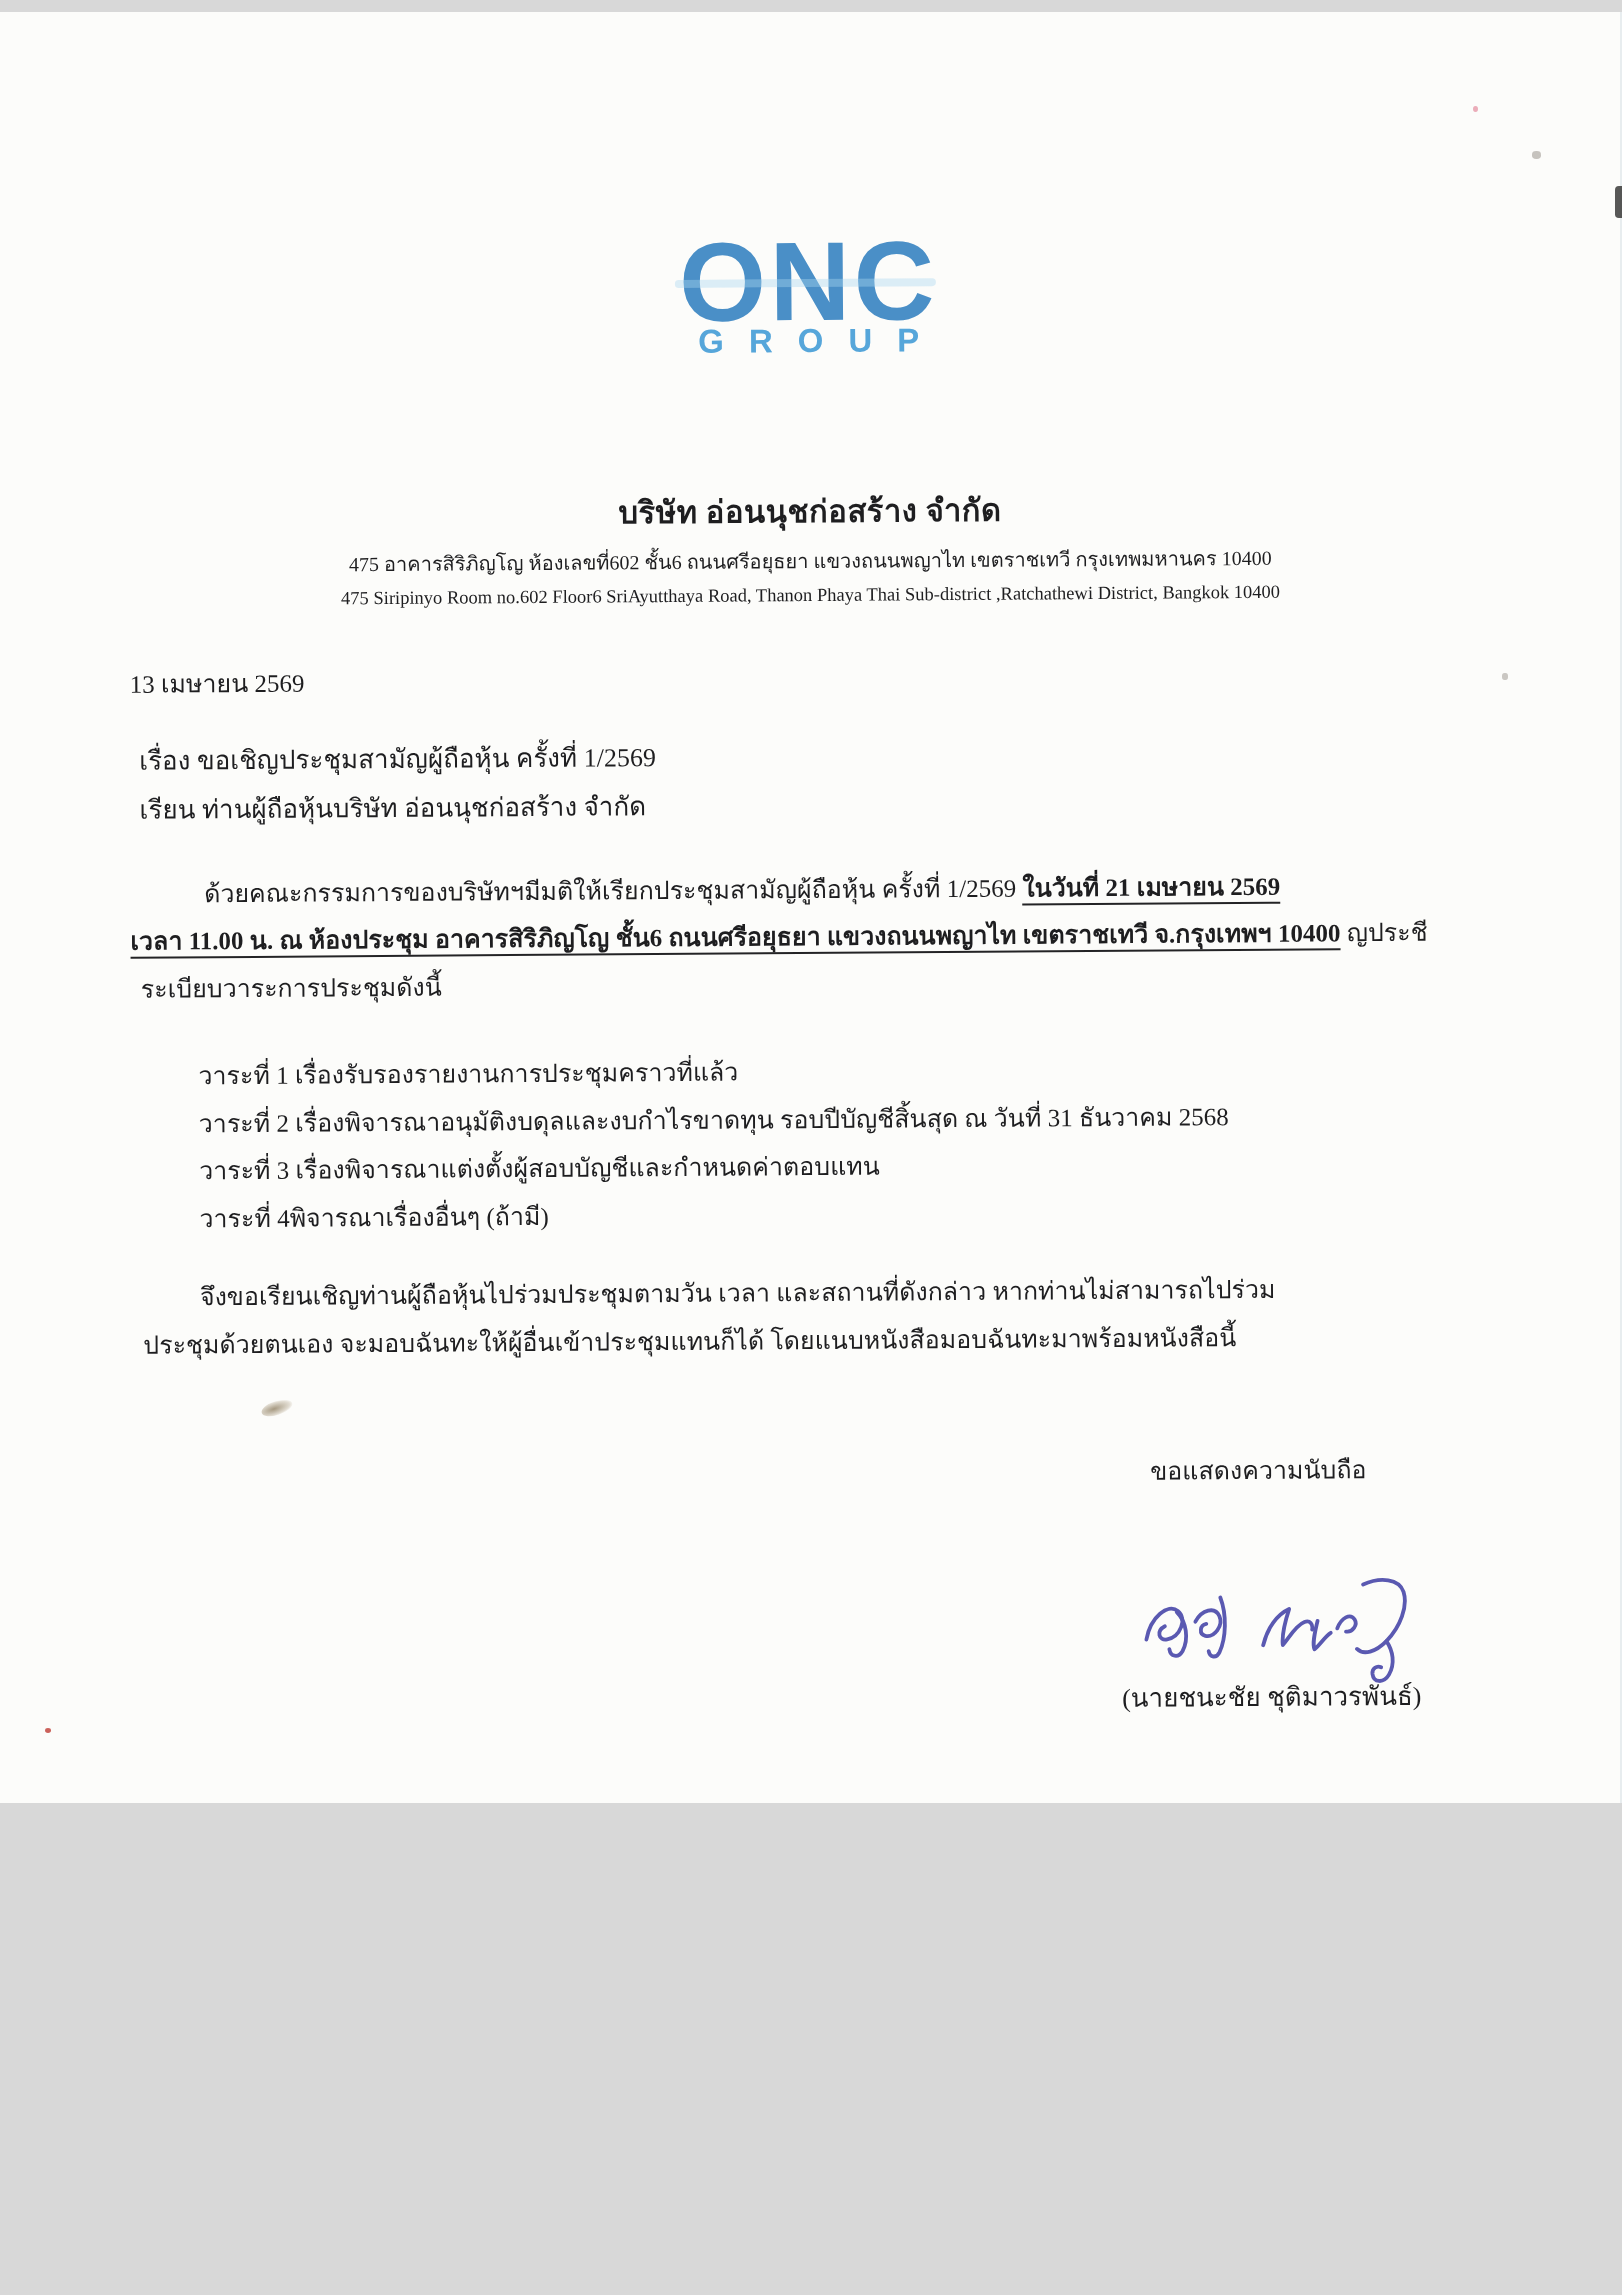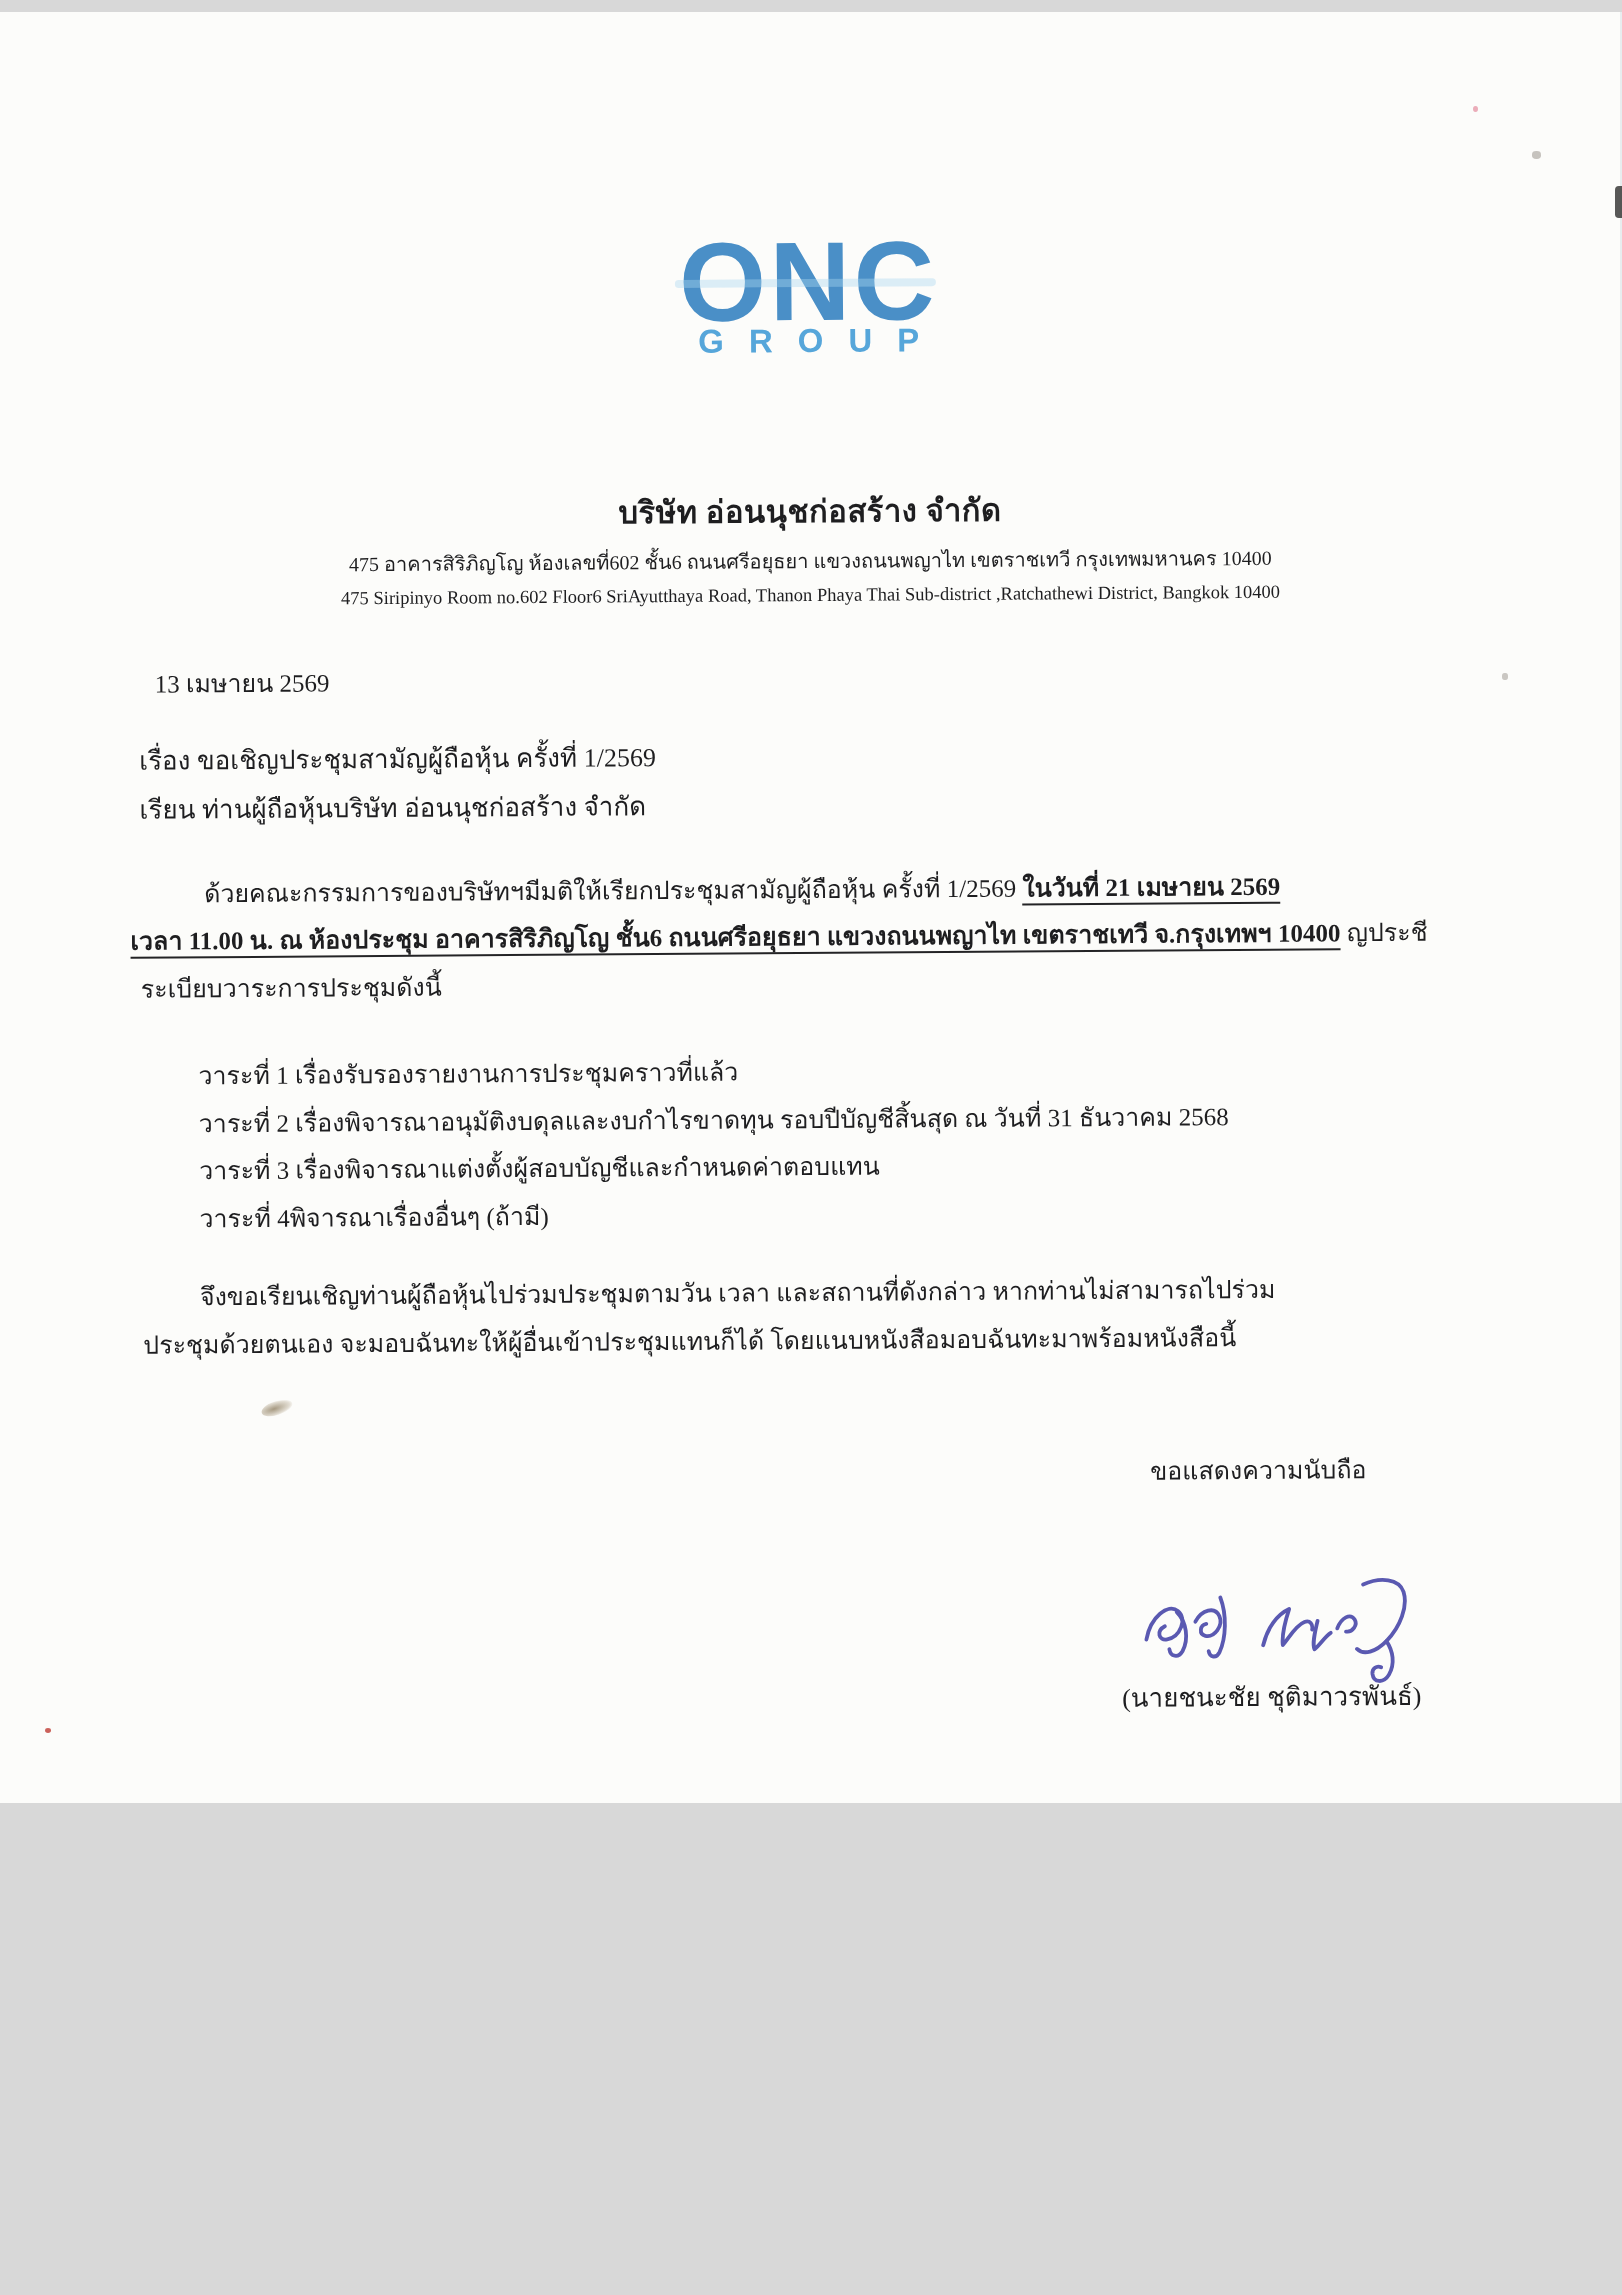--- a/index.html
+++ b/index.html
@@ -32,21 +32,21 @@
     background:#a9d6f0;opacity:.40;border-radius:3.8px;
   }
 
   
   .company{top:474px;font-size:31px;font-weight:bold;letter-spacing:0.5px;}
   .addr-th{top:533px;font-size:20px;}
   .addr-en{top:573px;font-size:18.5px;}
 
   
   .t{font-size:25px;line-height:1.35;}
-  .date-line{top:651px;left:155px;}
+  .date-line{top:651px;left:130px;}
   .subject-line{top:727px;left:139px;font-size:26px;}
   .recipient-line{top:776px;left:139px;font-size:26px;}
   .p1l1{top:861px;left:203px;}
   .p1l2{top:908px;left:129px;}
   .p1l3{top:956px;left:139px;}
   .agenda-1{top:1043px;left:196px;}
   .agenda-2{top:1091px;left:196px;}
   .agenda-3{top:1138px;left:196px;}
   .agenda-4{top:1186px;left:196px;}
   .closing-1{top:1264px;left:196px;}

